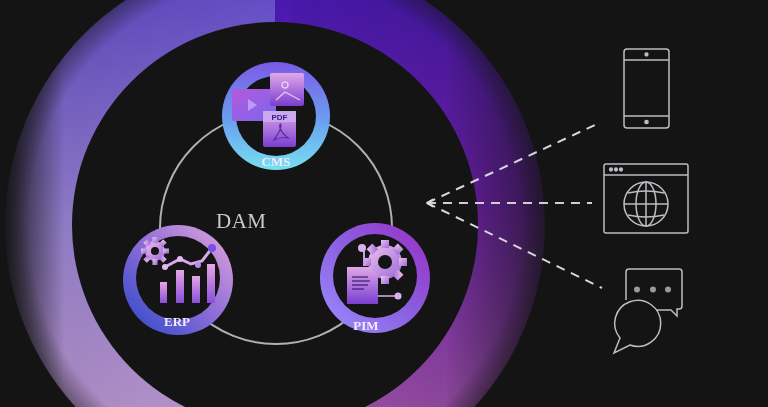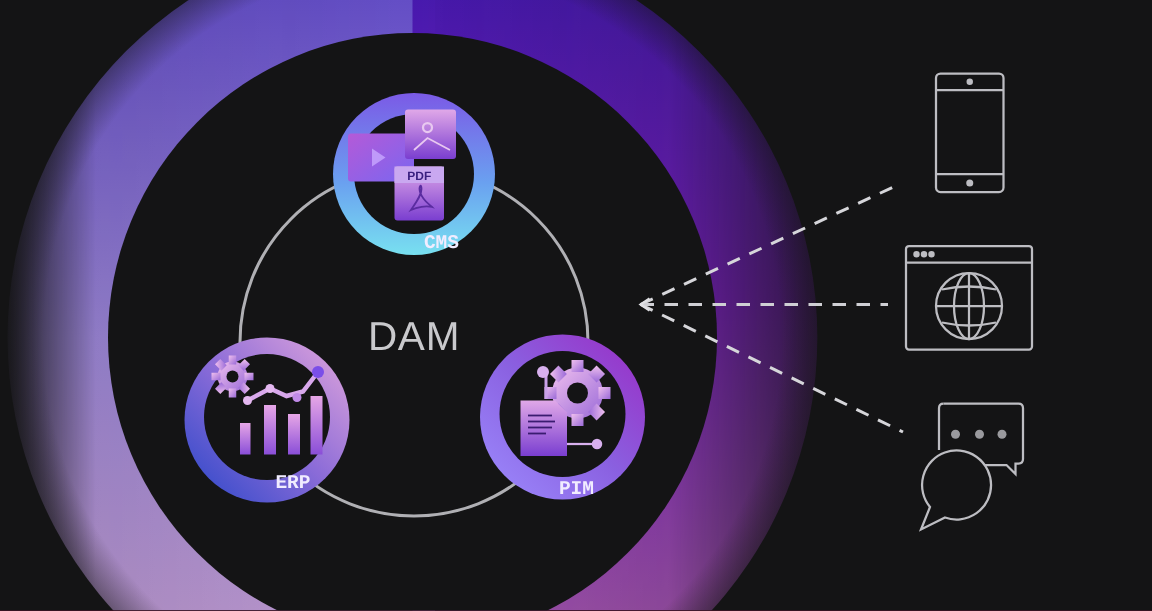--- a/index.html
+++ b/index.html
@@ -1,21 +1,21 @@
 <!DOCTYPE html>
 <html><head>
 <meta charset="utf-8">
 <style>
   html, body { margin:0; padding:0; }
   body { width:768px; height:407px; overflow:hidden; background:#141415; position:relative; font-family:"Liberation Sans", sans-serif; }
-  .stage { position:absolute; left:0; top:0; width:768px; height:407px; overflow:hidden; background:#be185d; }
+  .stage { position:absolute; left:0; top:0; width:768px; height:407px; overflow:hidden; background:#0f766e; }
   .glow { position:absolute; left:0; top:0; width:768px; height:407px; }
   svg { position:absolute; left:0; top:0; }
-  .dam-label { position:absolute; left:216px; top:209px; width:120px; text-align:center; color:#c9c9cc; font-size:27px; letter-spacing:0.5px; font-family:Liberation Sans, sans-serif; }
-  .badge-label { position:absolute; width:60px; text-align:right; color:#f1ecff; font-weight:bold; font-size:13px; font-family:Liberation Mono, monospace; }
+  .dam-label { position:absolute; left:216px; top:209px; width:120px; color:#c9c9cc; font-size:21px; letter-spacing:0.5px; font-family:Liberation Serif, serif; }
+  .badge-label { position:absolute; width:60px; text-align:center; color:#f1ecff; font-weight:bold; font-size:13px; font-family:Liberation Serif, serif; }
 </style>
 </head>
 <body>
 
 <div class="stage">
 
   <svg class="glow" width="768" height="407" viewBox="0 0 768 407">
     <defs>
       <radialGradient id="g1" cx="275" cy="225" r="330" gradientUnits="userSpaceOnUse">
         <stop offset="0.55" stop-color="#7b58d6"></stop>

